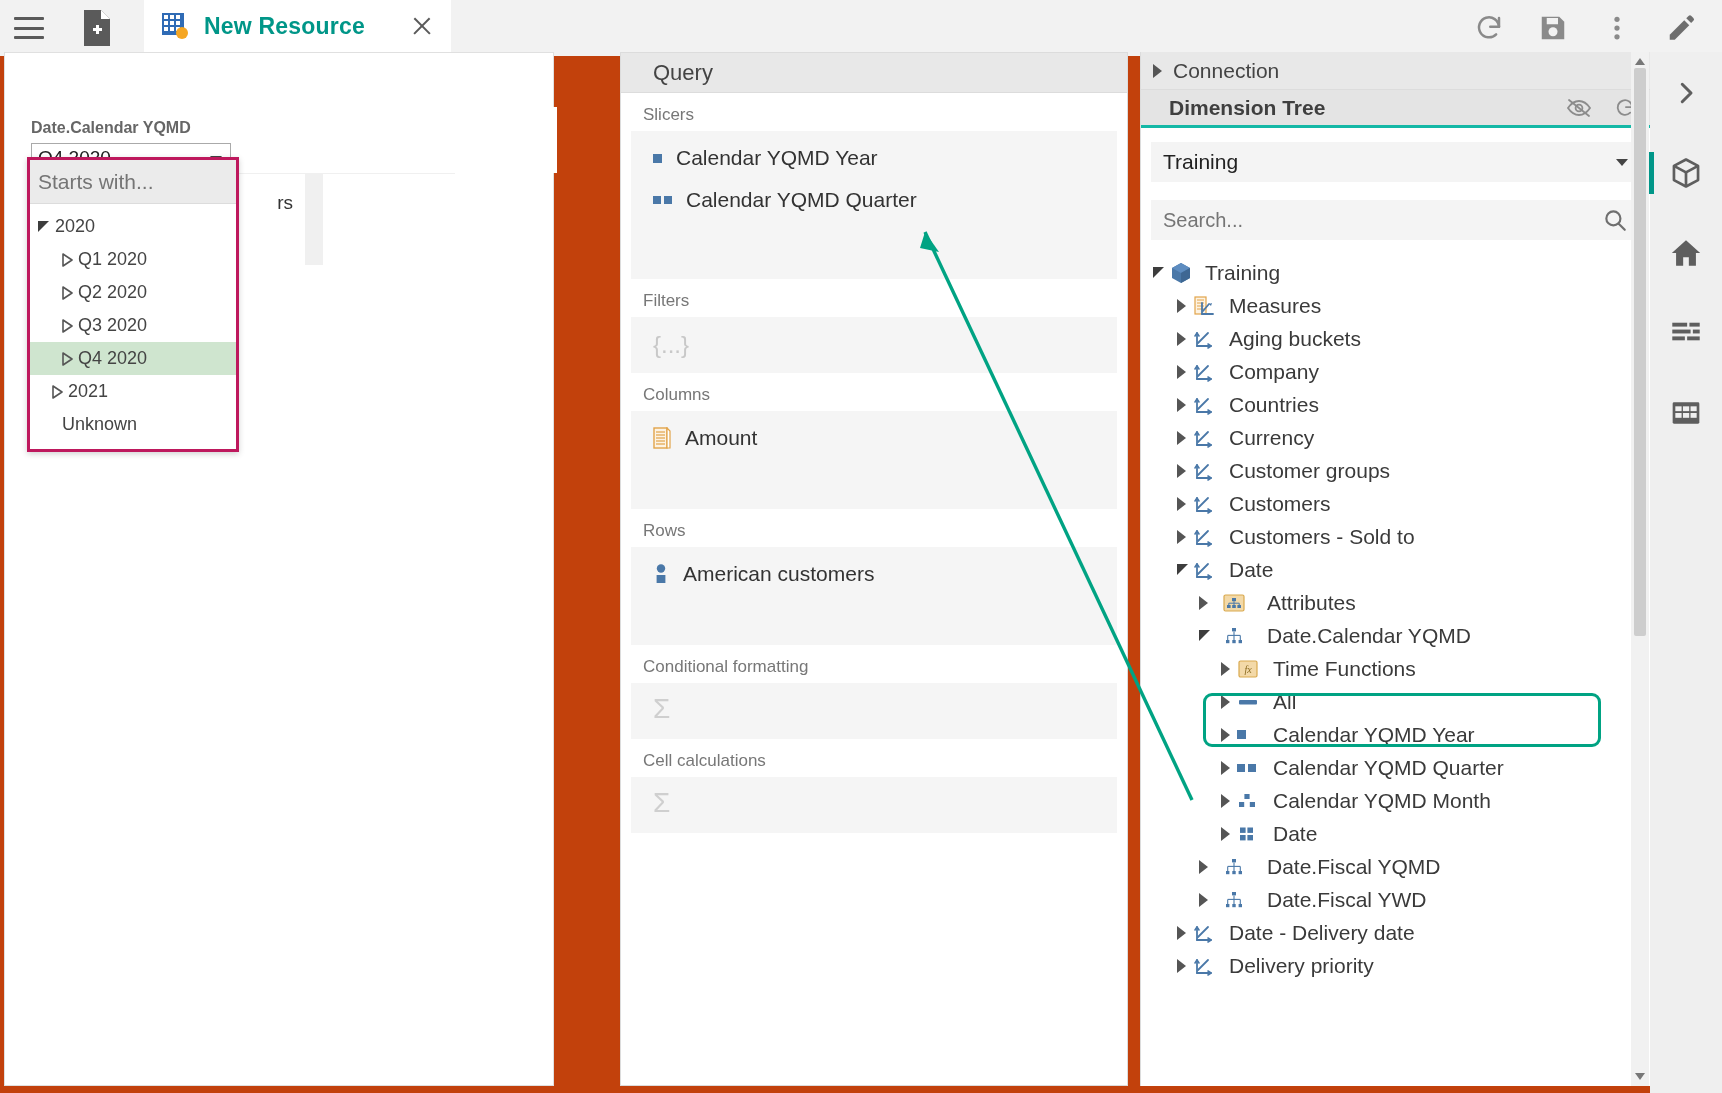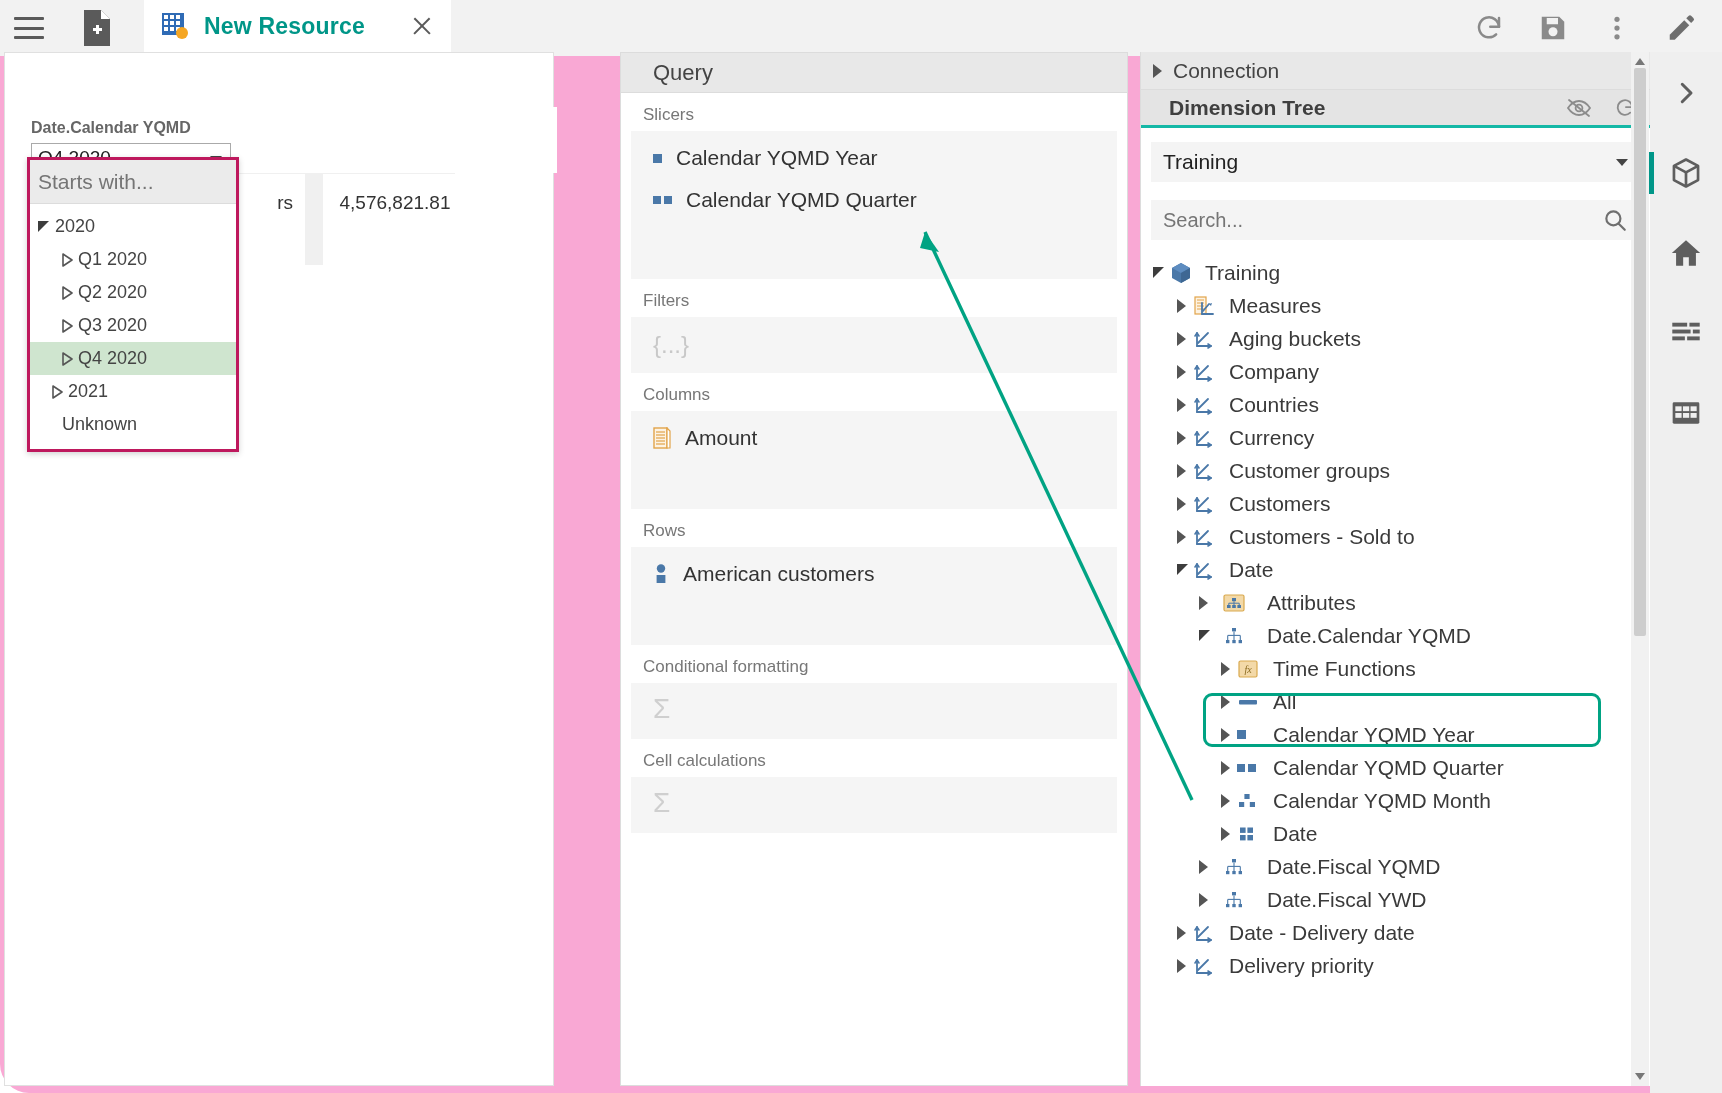--- a/index.html
+++ b/index.html
@@ -2,21 +2,21 @@
 <html><head>
 <meta charset="utf-8">
 <style>
   * { box-sizing: border-box; margin: 0; padding: 0; }
   html, body {
     width: 1722px; height: 1093px;
     font-family: "Liberation Sans", sans-serif;
     background: #ffffff;
     overflow: hidden;
   }
-  #app { position: relative; width: 1722px; height: 1093px; background: #f9a8d4; border-radius: 29px; }
+  #app { position: relative; width: 1722px; height: 1093px; background: #c2410c; }
 
   
   .topbar {
     position: absolute; left: 0; top: 0; width: 1722px; height: 56px;
     background: #f2f2f2; display: flex; align-items: center;
   }
   .hamburger { width: 30px; height: 22px; margin-left: 14px; display: flex;
     flex-direction: column; justify-content: space-between; cursor: pointer; }
   .hamburger span { display: block; height: 3px; background: #5a5a5a; border-radius: 1px; }
 
@@ -45,21 +45,21 @@
   .workspace {
     position: absolute; left: 4px; top: 52px; width: 550px; height: 1034px;
     background: #ffffff; border: 1px solid #e0e0e0;
   }
   .grid-table { position: absolute; left: 0; top: 75px; width: 550px; font-size: 19px; }
   .grid-head { display: flex; color: #666; font-weight: bold; padding: 0 0 14px 0; }
   .gh-c1 { width: 300px; text-align: right; padding-right: 12px; }
   .gh-gap { width: 0px; }
   .gh-c2 { width: 180px; text-align: center; }
   .grid-sep { height: 10px; background: #f0f0f0; margin: 0 4px 0 110px; width: 340px; }
-  .grid-row { display: flex; padding-top: 18px; color: #333; }
+  .grid-row { display: flex; padding-top: 18px; color: #333; flex-direction: column; }
   .gr-c1 { width: 300px; text-align: right; padding-right: 12px; }
   .gr-c2 { width: 180px; text-align: center; }
   .col-divider {
     position: absolute; left: 300px; top: 62px; width: 18px; height: 150px;
     background: #f0f0f0;
   }
 
   
   .slicer {
     position: absolute; left: 12px; top: 54px; width: 540px;

